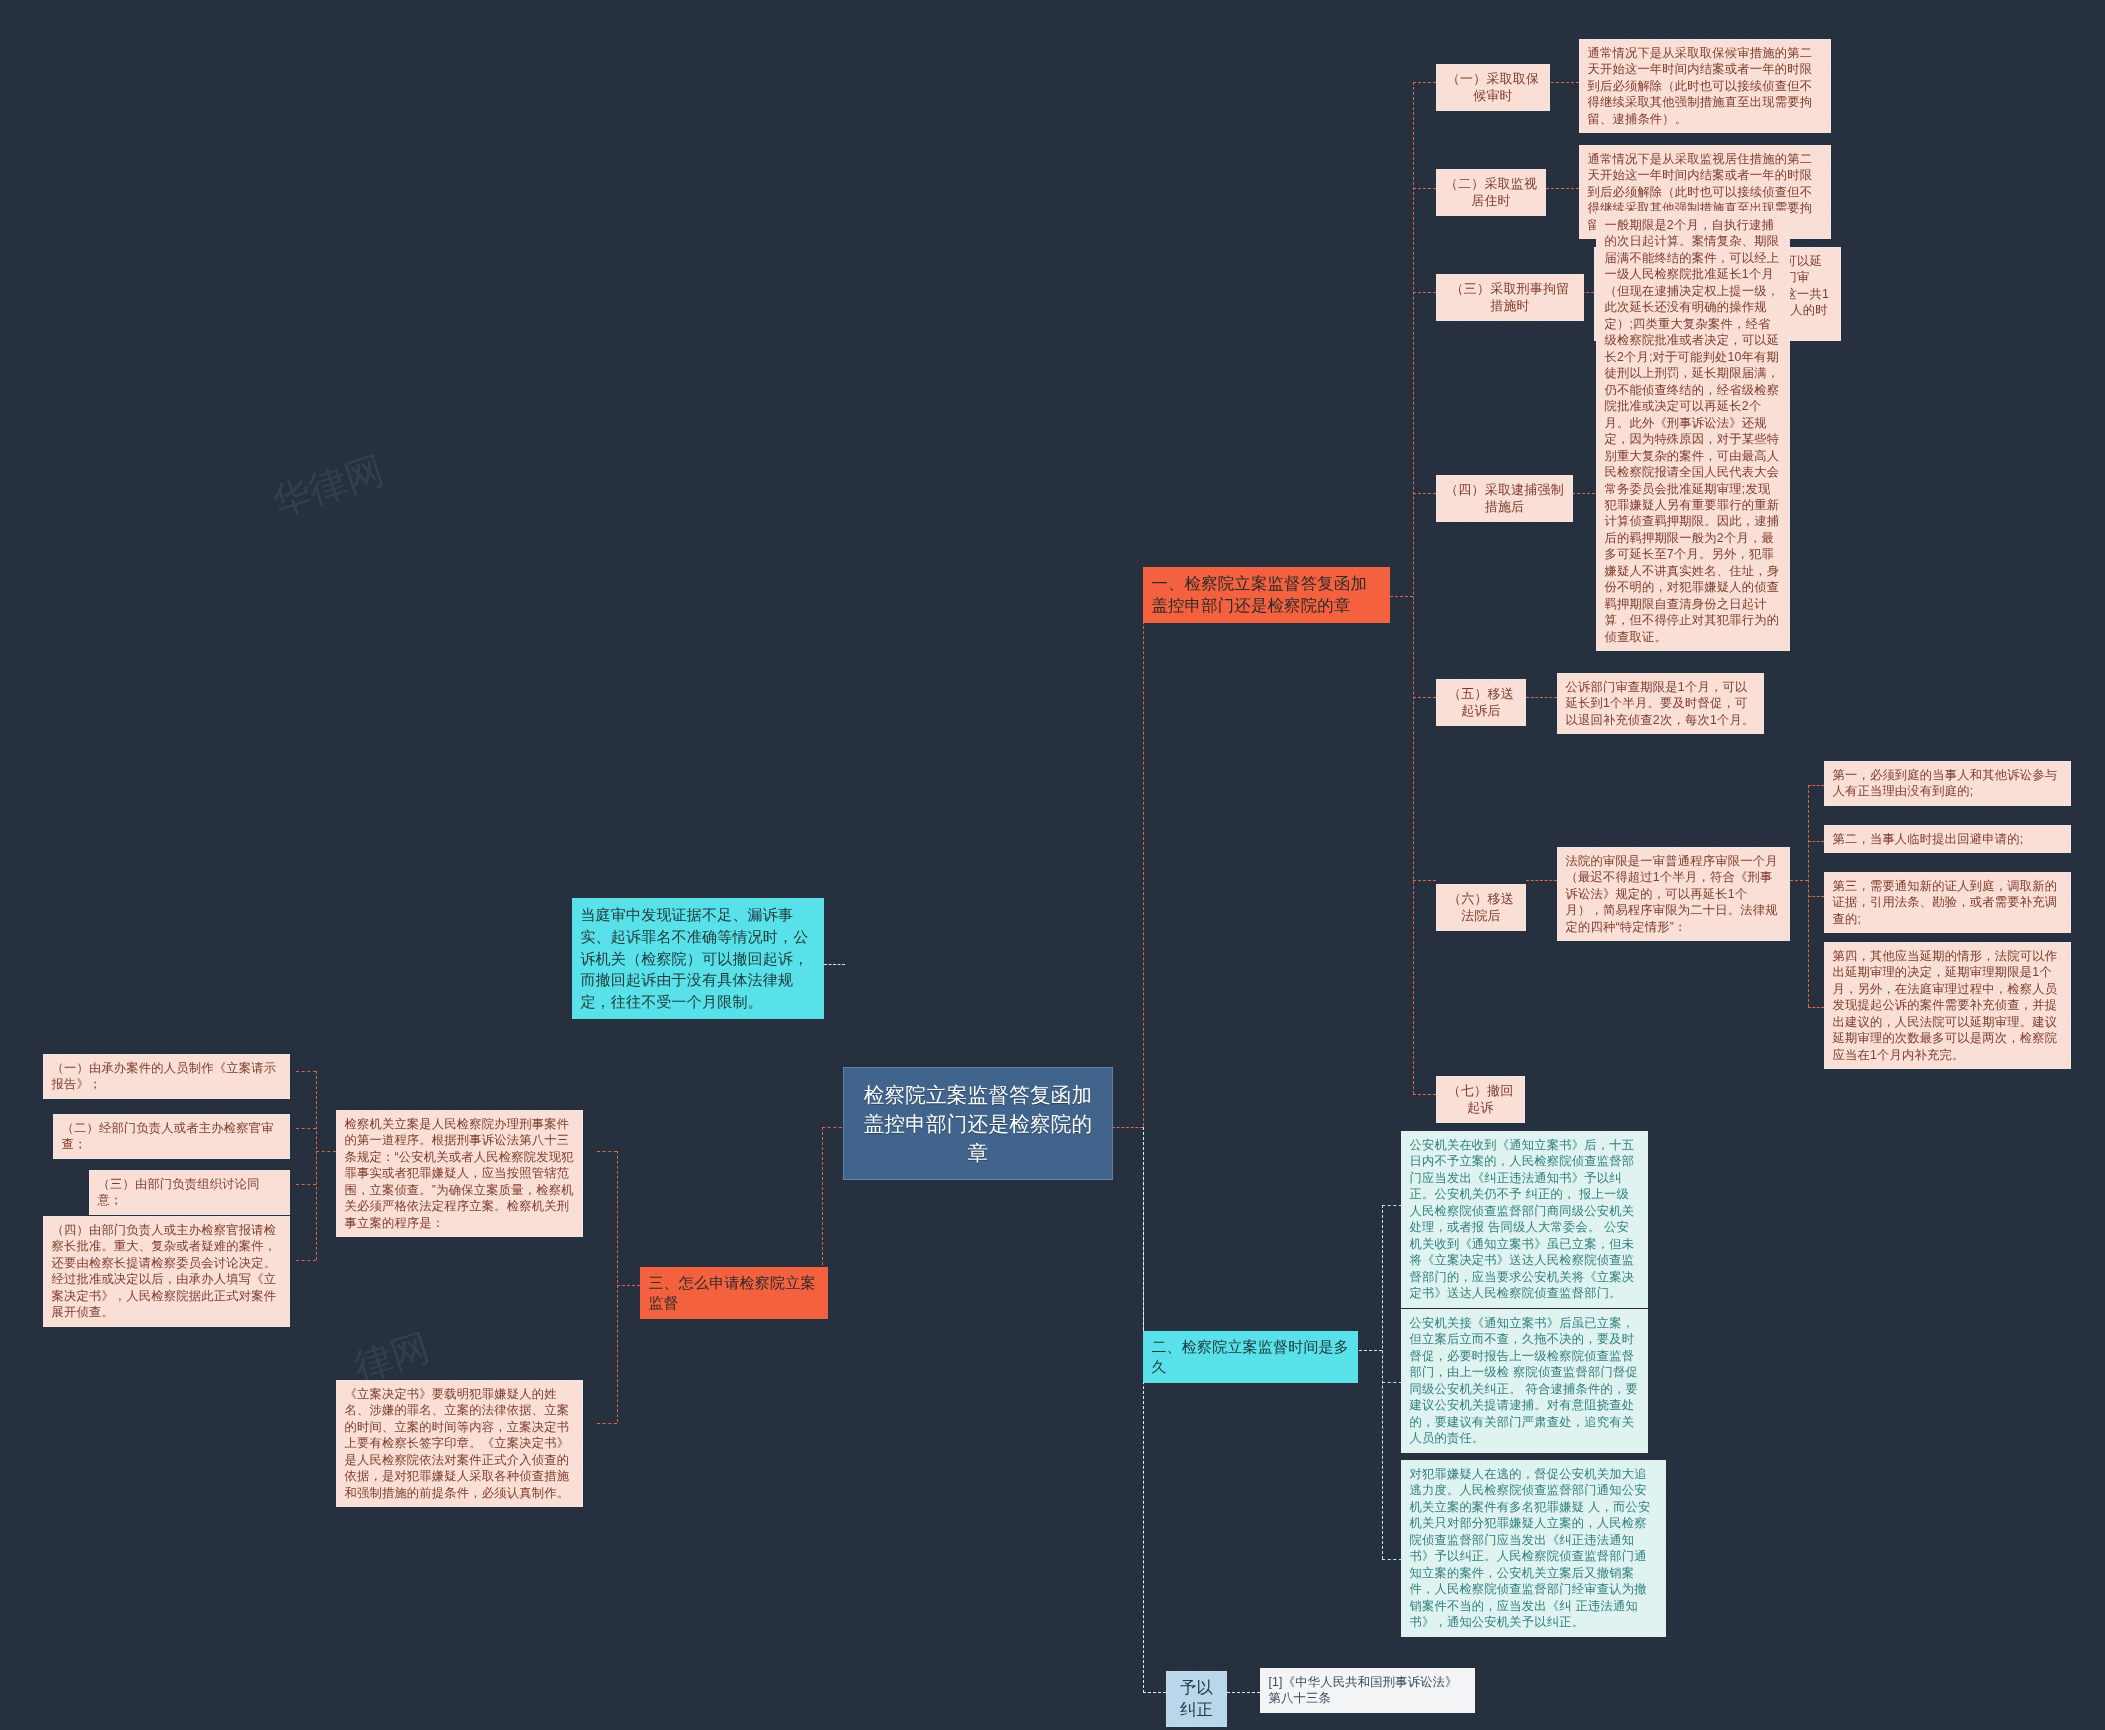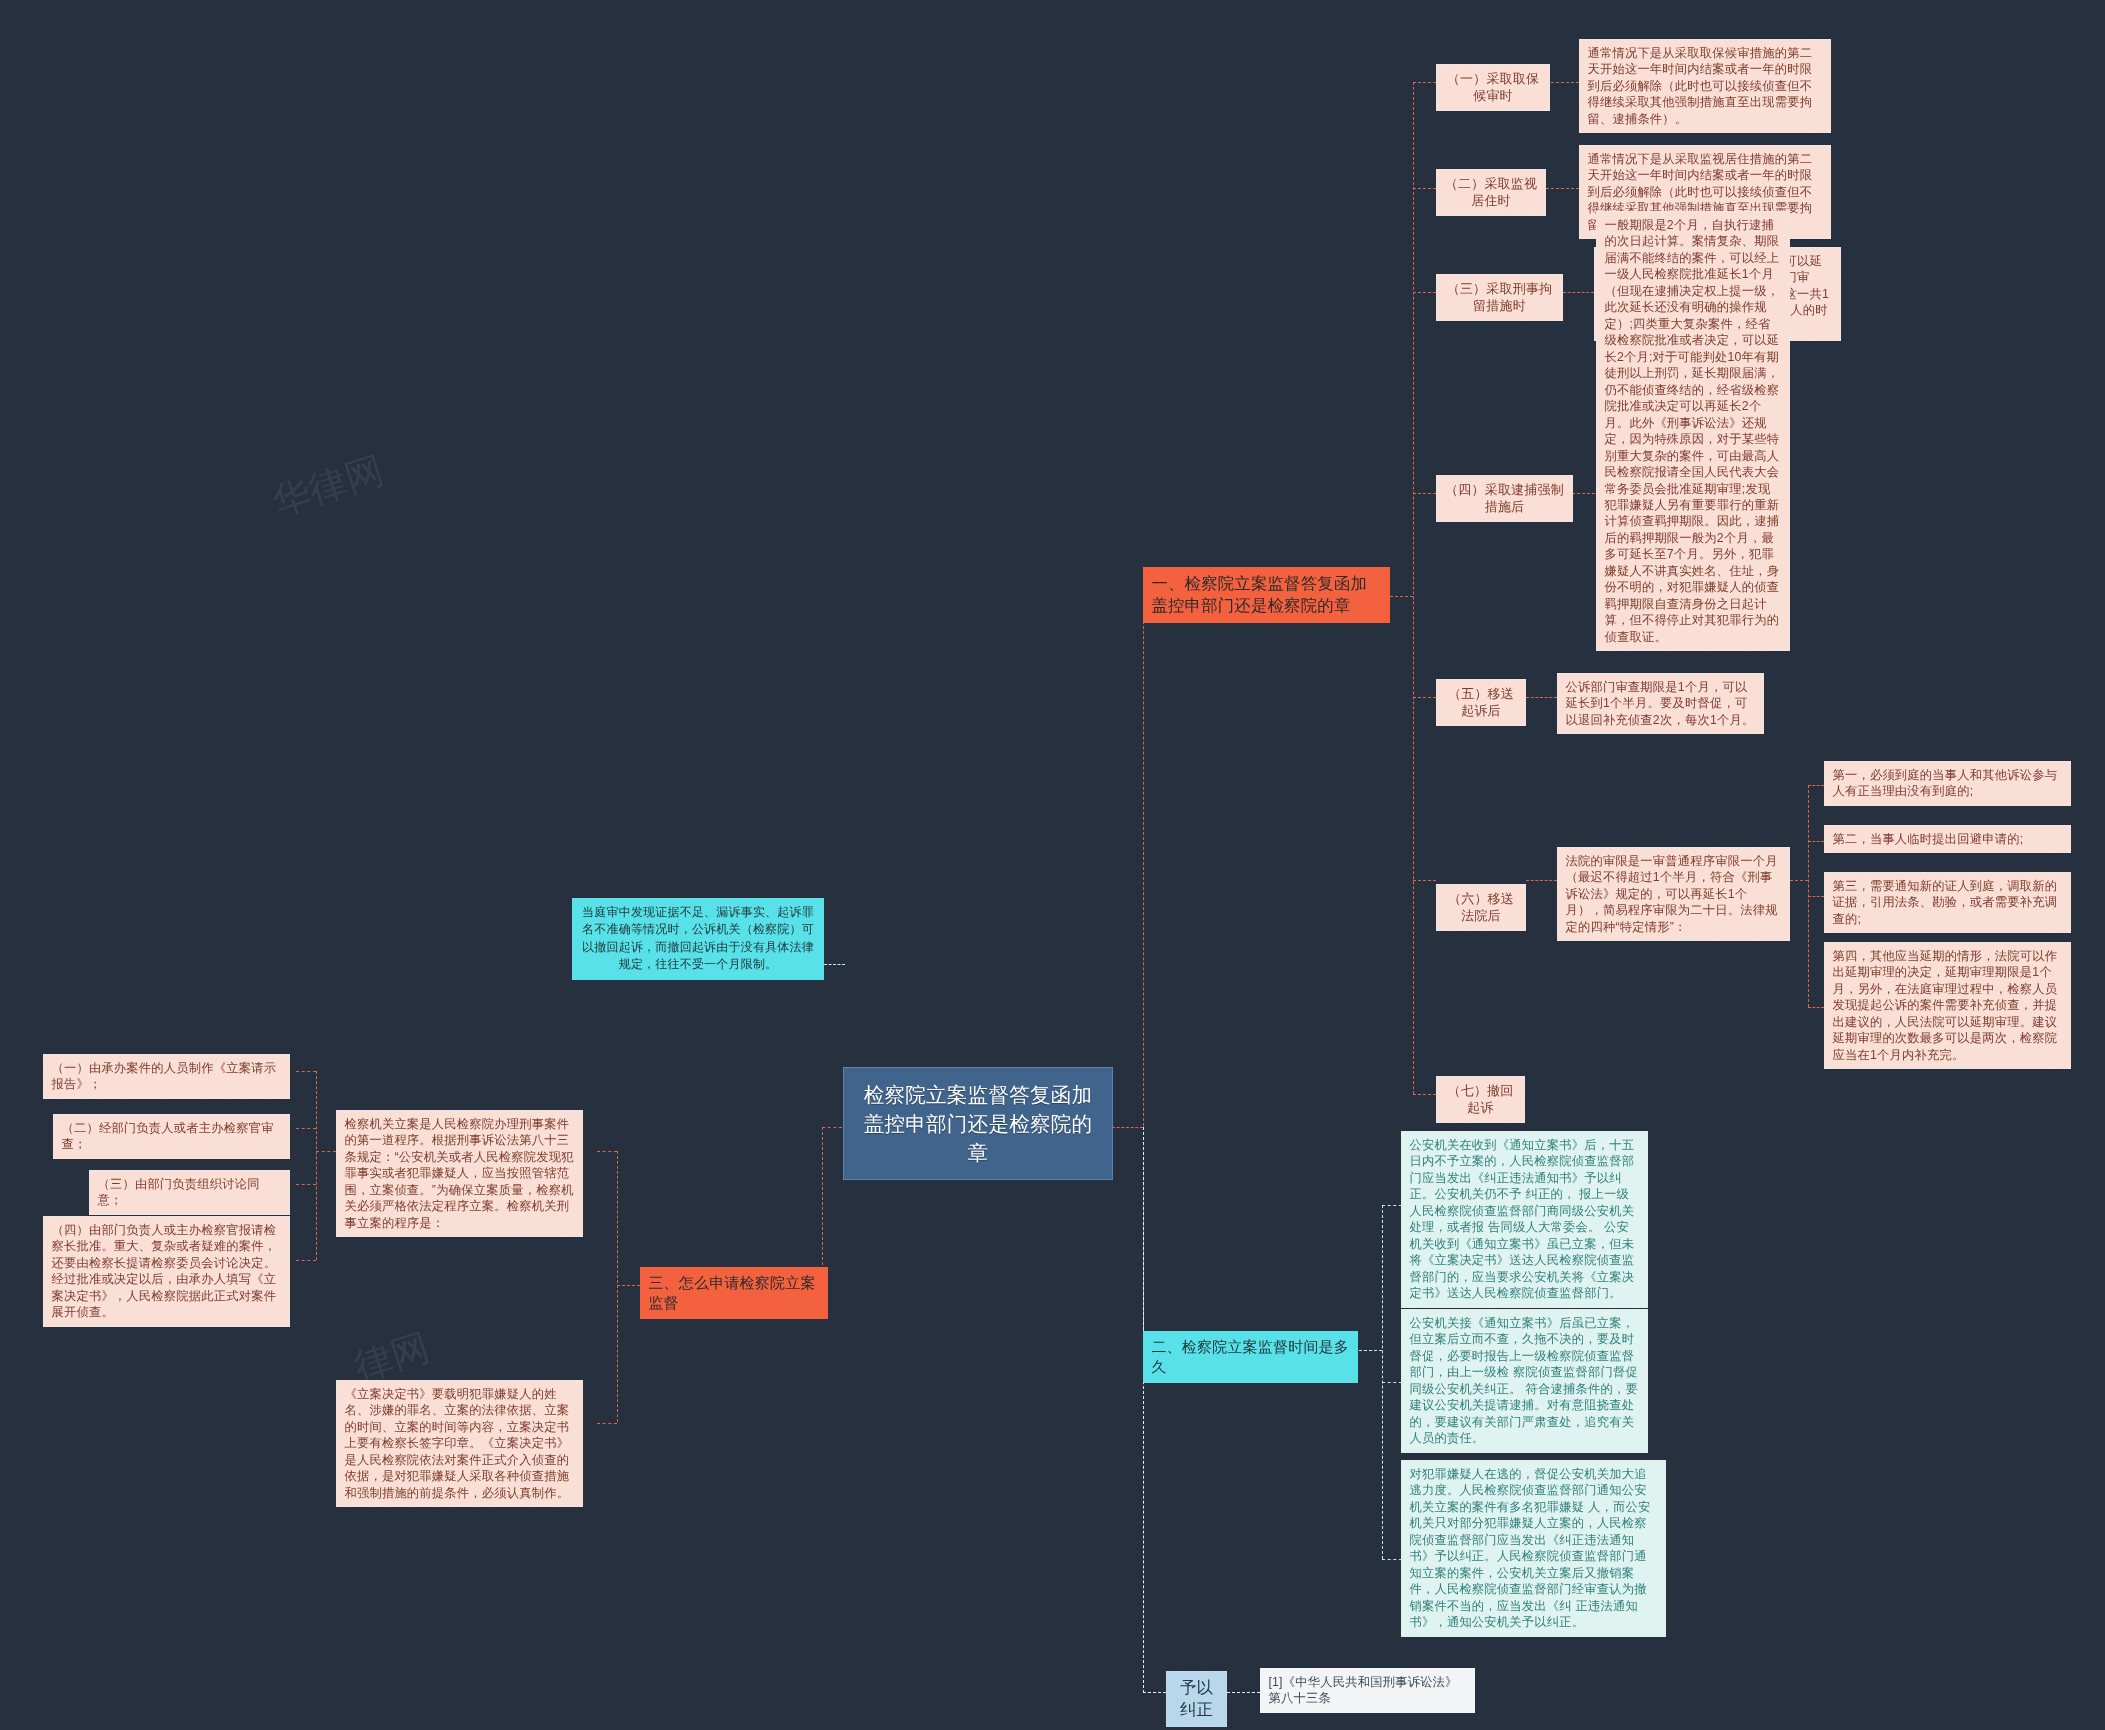--- a/index.html
+++ b/index.html
@@ -33,21 +33,21 @@
   .white{background:#f2f4f6;color:#3a4a5a;border:0.8px dashed #f2f4f6;}
   
   .root{
     background:#41648c;color:#ffffff;border:0.8px solid #5d82ab;
     text-align:center;font-size:20.6px;line-height:1.42;
     padding:11.5px 13px;
     text-shadow:0 0.8px 0.8px rgba(0,0,0,.35);
   }
   .s15{font-size:12.3px;}
   .s16{font-size:13px;}
-  .s17{font-size:12px;text-align:center;}
+  .s17{font-size:15px;}
   .s18{font-size:15px;}
   .s20{font-size:16.4px;}
   .center{text-align:center;}
 
   
   .ln{position:absolute;}
   .h-or{border-top:1.6px dashed #d9674a;}
   .v-or{border-left:1.6px dashed #d9674a;}
   .h-cy{border-top:1.6px dashed #bfeff0;}
   .v-cy{border-left:1.6px dashed #bfeff0;}
@@ -126,21 +126,21 @@
   <div class="ln h-or" style="left:296px;top:1260px;width:20px;"></div>
 
   <div class="ln h-wh" style="left:1227px;top:1692px;width:33px;"></div>
 
   <div class="node root" style="left:843px;top:1067px;width:270px;">检察院立案监督答复函加盖控申部门还是检察院的章</div>
 
   <div class="node orange s20" style="left:1143px;top:567px;width:247px;">一、检察院立案监督答复函加盖控申部门还是检察院的章</div>
 
   <div class="node pink s16 center" style="left:1436px;top:64px;width:114px;">（一）采取取保候审时</div>
   <div class="node pink s16 center" style="left:1436px;top:169px;width:110px;">（二）采取监视居住时</div>
-  <div class="node pink s16 center" style="left:1436px;top:274px;width:127px;">（三）采取刑事拘留措施时</div>
+  <div class="node pink s16 center" style="left:1436px;top:274px;width:148px;">（三）采取刑事拘留措施时</div>
   <div class="node pink s16 center" style="left:1436px;top:475px;width:137px;">（四）采取逮捕强制措施后</div>
   <div class="node pink s16 center" style="left:1436px;top:679px;width:90px;">（五）移送起诉后</div>
   <div class="node pink s16 center" style="left:1436px;top:862px;width:90px;margin-top:22px;">（六）移送法院后</div>
   <div class="node pink s16 center" style="left:1436px;top:1076px;width:89px;">（七）撤回起诉</div>
 
   <div class="node pink s15" style="left:1579px;top:39px;width:252px;">通常情况下是从采取取保候审措施的第二天开始这一年时间内结案或者一年的时限到后必须解除（此时也可以接续侦查但不得继续采取其他强制措施直至出现需要拘留、逮捕条件）。</div>
   <div class="node pink s15" style="left:1579px;top:145px;width:252px;">通常情况下是从采取监视居住措施的第二天开始这一年时间内结案或者一年的时限到后必须解除（此时也可以接续侦查但不得继续采取其他强制措施直至出现需要拘留、逮捕条件）。</div>
   <div class="node pink s15" style="left:1594px;top:247px;width:247px;">检察院3天内作出决定是否报捕（可以延长4天），送上一级检察院侦监部门审查，侦监部门的审查期限是7天，这一共10-14天时间就是检察机关拘留嫌疑人的时限。</div>
   <div class="node pink s15" style="left:1596px;top:211px;width:194px;">一般期限是2个月，自执行逮捕的次日起计算。案情复杂、期限届满不能终结的案件，可以经上一级人民检察院批准延长1个月（但现在逮捕决定权上提一级，此次延长还没有明确的操作规定）;四类重大复杂案件，经省级检察院批准或者决定，可以延长2个月;对于可能判处10年有期徒刑以上刑罚，延长期限届满，仍不能侦查终结的，经省级检察院批准或决定可以再延长2个月。此外《刑事诉讼法》还规定，因为特殊原因，对于某些特别重大复杂的案件，可由最高人民检察院报请全国人民代表大会常务委员会批准延期审理;发现犯罪嫌疑人另有重要罪行的重新计算侦查羁押期限。因此，逮捕后的羁押期限一般为2个月，最多可延长至7个月。另外，犯罪嫌疑人不讲真实姓名、住址，身份不明的，对犯罪嫌疑人的侦查羁押期限自查清身份之日起计算，但不得停止对其犯罪行为的侦查取证。</div>
   <div class="node pink s15" style="left:1557px;top:673px;width:207px;">公诉部门审查期限是1个月，可以延长到1个半月。要及时督促，可以退回补充侦查2次，每次1个月。</div>

